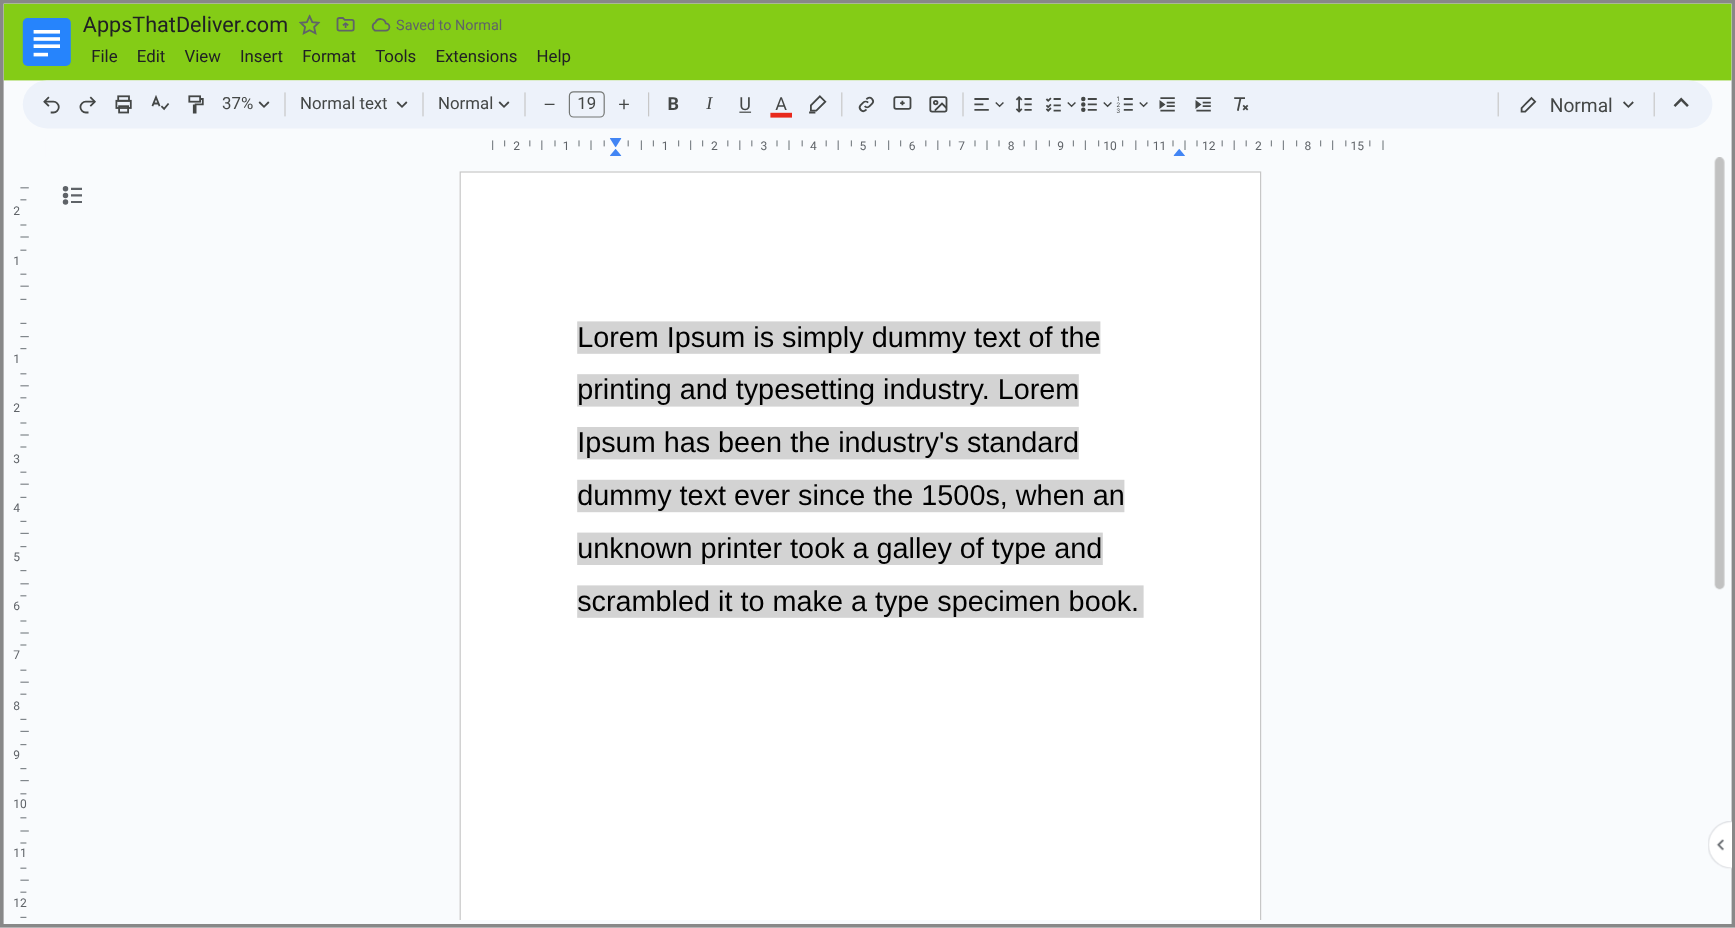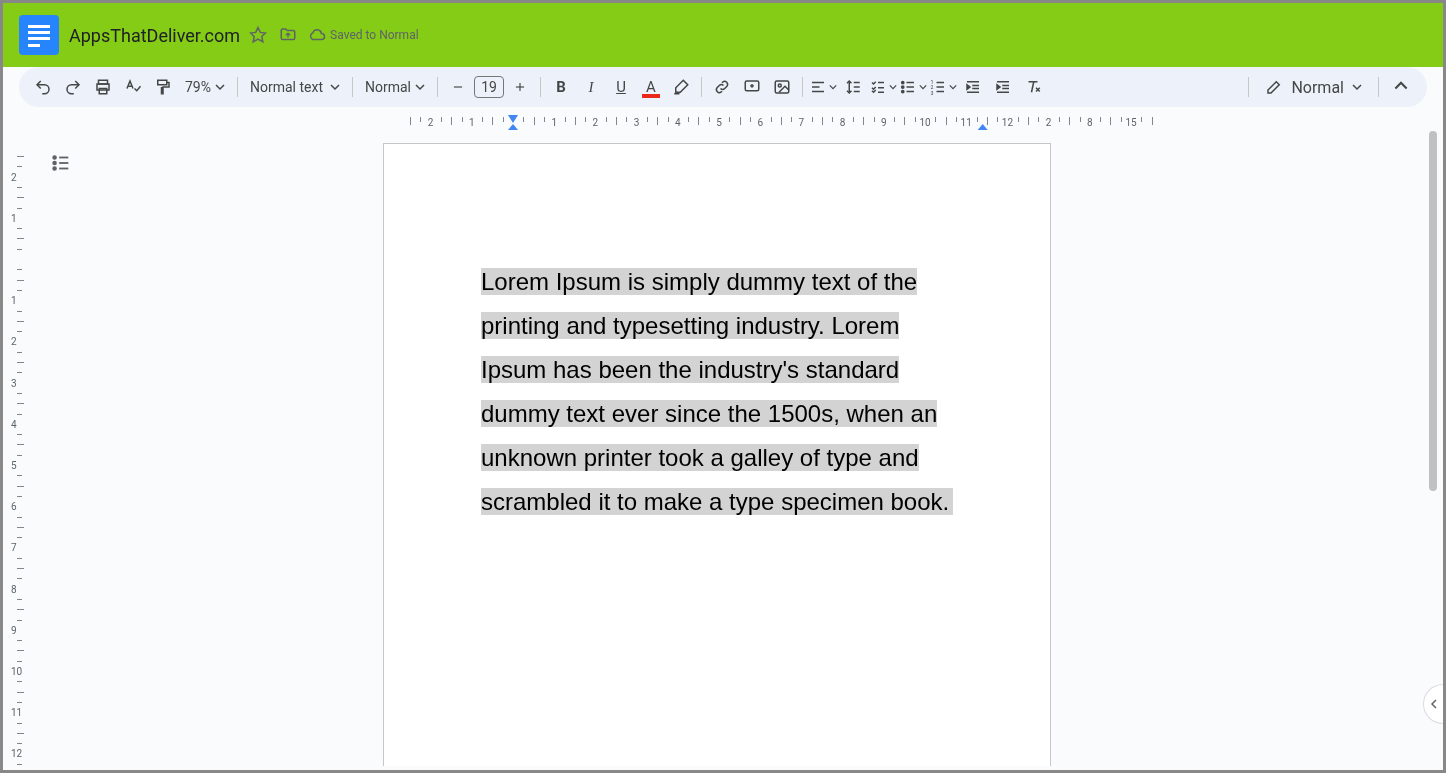--- a/index.html
+++ b/index.html
@@ -283,20 +283,30 @@
             </svg>
         </div>
         <div class="saved-text">
           <svg class="cloud-icon" viewBox="0 0 24 24" fill="none" stroke="#5f6368" stroke-width="2">
               <path d="M18 18a4 4 0 0 0 0-8 6 6 0 0 0-11.5-1A5 5 0 0 0 6 18z"></path>
             </svg>
           <span>Saved to Normal</span>
         </div>
       </div>
     </div>
+    <div class="menu-bar">
+      <div class="menu-item">File</div>
+      <div class="menu-item">Edit</div>
+      <div class="menu-item">View</div>
+      <div class="menu-item">Insert</div>
+      <div class="menu-item">Format</div>
+      <div class="menu-item">Tools</div>
+      <div class="menu-item">Extensions</div>
+      <div class="menu-item">Help</div>
+    </div>
   </div>
 </div>
 
 <div class="toolbar-wrap">
   <div class="toolbar">
     <div class="tb-btn">
         <svg width="18" height="18" viewBox="0 0 24 24" fill="none" stroke="currentColor" stroke-width="2">
           <path d="M9 14 4 9l5-5"></path>
           <path d="M4 9h10a6 6 0 0 1 0 12h-3"></path>
         </svg>
@@ -321,21 +331,21 @@
           <path d="M14 14l3 3 5-6"></path>
         </svg>
       </div>
     <div class="tb-btn">
         <svg width="18" height="18" viewBox="0 0 24 24" fill="none" stroke="currentColor" stroke-width="2">
           <rect x="5" y="3" width="12" height="6"></rect>
           <path d="M17 6h3v6h-8v9h-2v-9"></path>
         </svg>
       </div>
     <div class="tb-dropdown">
-      <span class="zoom-text">79%</span>
+      <span class="zoom-text">37%</span>
       <svg class="chev" viewBox="0 0 10 10">
           <path d="M1 3l4 4 4-4" fill="none" stroke="currentColor" stroke-width="1.5"></path>
         </svg>
     </div>
     <div class="tb-sep"></div>
     <div class="tb-dropdown">
       <span class="style-text">Normal text</span>
       <svg class="chev" viewBox="0 0 10 10">
           <path d="M1 3l4 4 4-4" fill="none" stroke="currentColor" stroke-width="1.5"></path>
         </svg>

